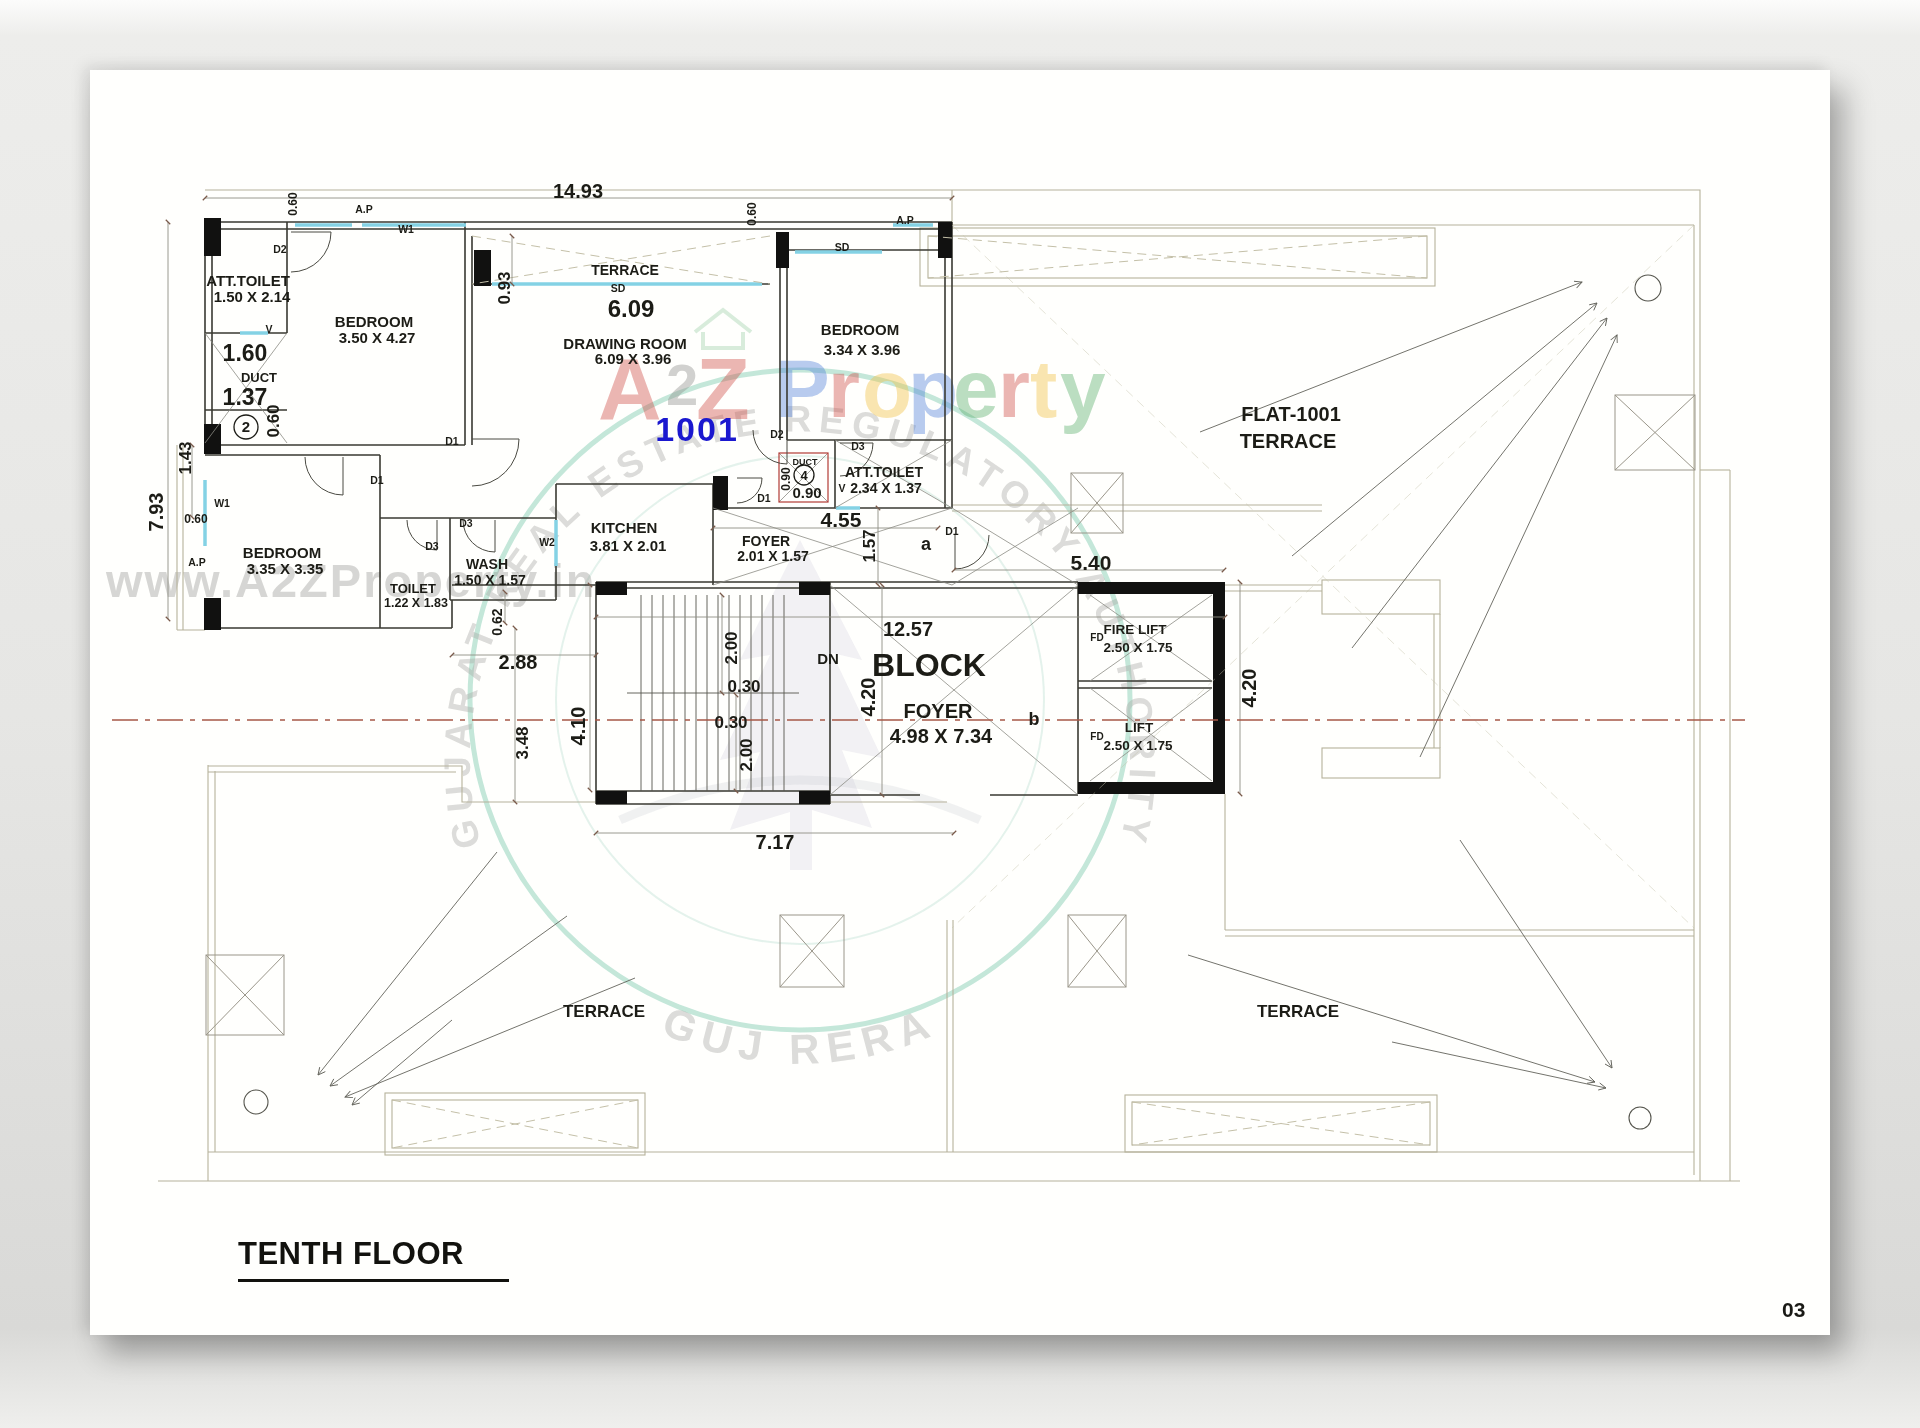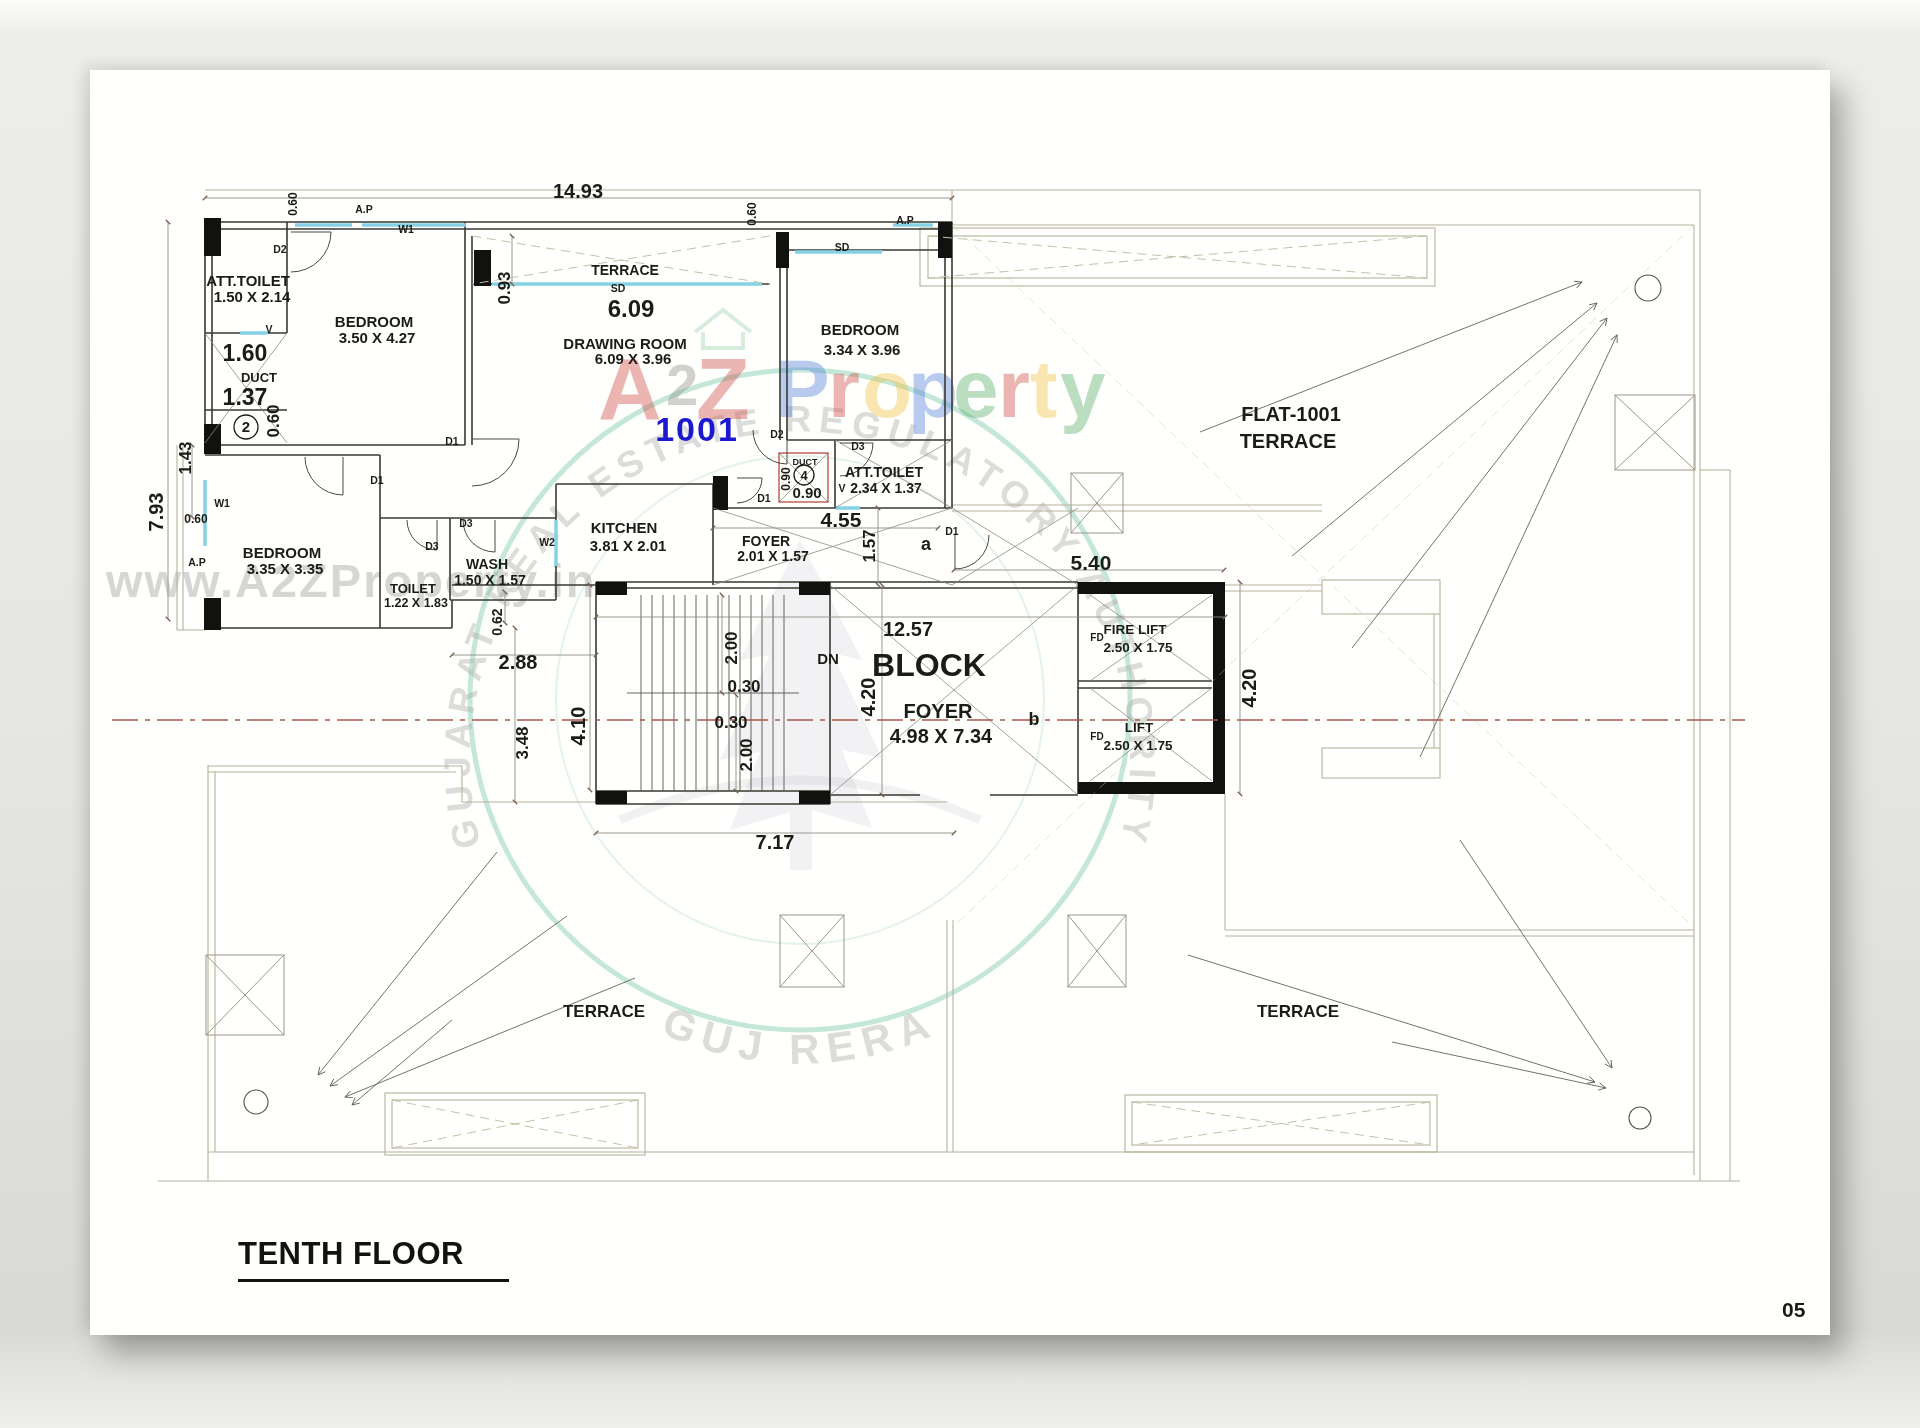--- a/index.html
+++ b/index.html
@@ -366,13 +366,13 @@
         <text x="828" y="664.4" font-size="15" text-anchor="middle" fill="#1c1c16">DN</text>
         <text x="926" y="550.48" font-size="18" text-anchor="middle" fill="#1c1c16">a</text>
         <text x="1034" y="725.48" font-size="18" text-anchor="middle" fill="#1c1c16">b</text>
         <text x="246" y="432.4" font-size="15" text-anchor="middle" fill="#1c1c16">2</text>
         <text x="804" y="479.68" font-size="13" text-anchor="middle" fill="#1c1c16">4</text>
       </g>
   </g>
 </svg>
 
 <div class="floor-title">TENTH FLOOR</div>
-<div class="page-num">05</div>
+<div class="page-num">03</div>
 
 </body></html>

